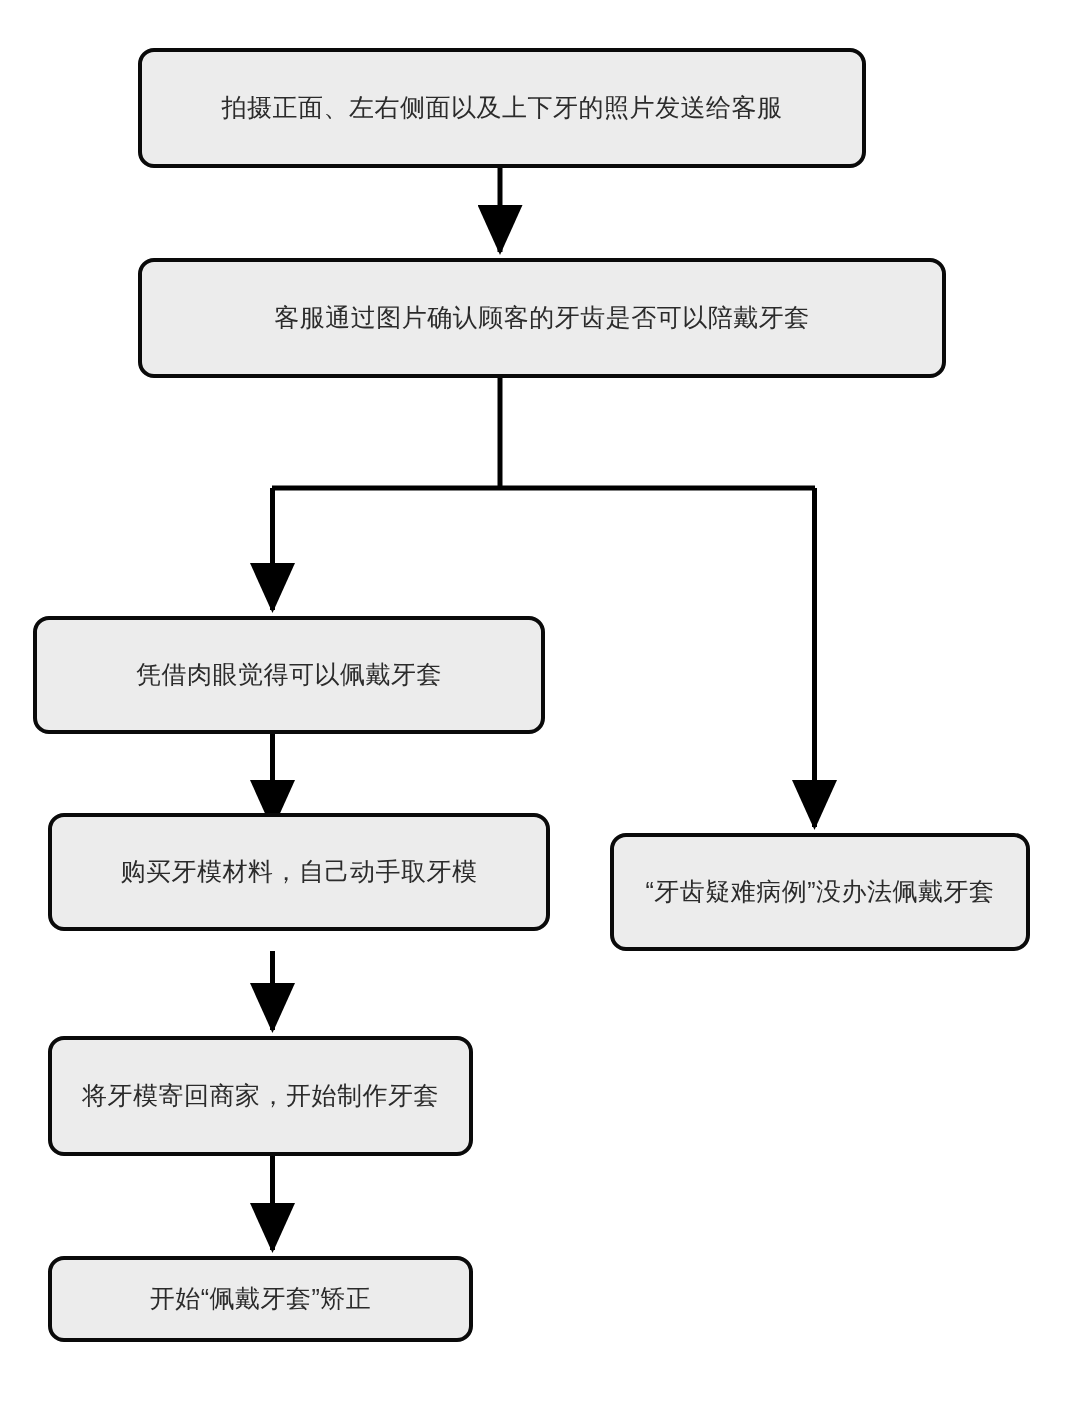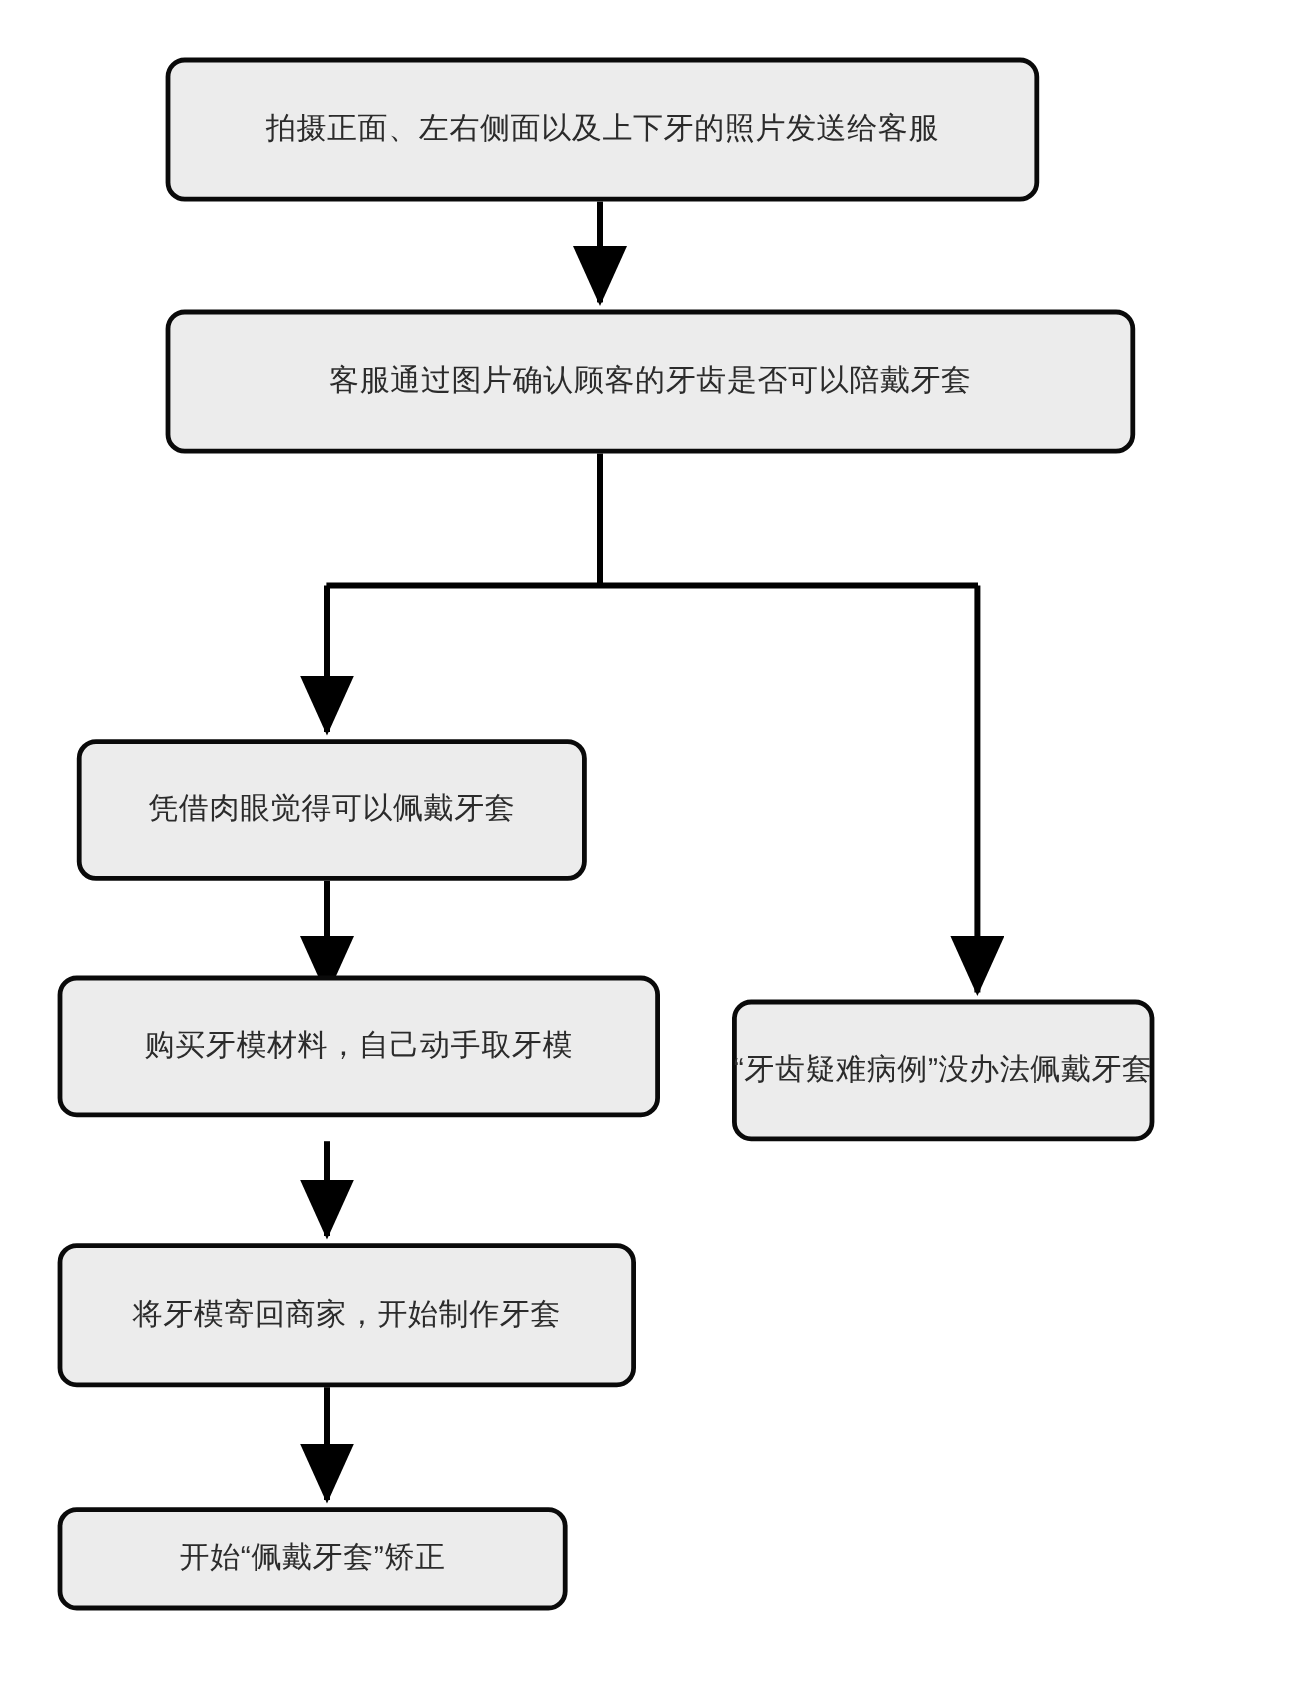--- a/index.html
+++ b/index.html
@@ -40,24 +40,24 @@
   .node-label {
     font-size: 25px;
     line-height: 1.35;
     color: #2b2b2b;
     letter-spacing: 0.5px;
     white-space: nowrap;
   }
   
   #node-photo      { left: 138px; top: 48px;   width: 728px; height: 120px; }
   #node-confirm    { left: 138px; top: 258px;  width: 808px; height: 120px; }
-  #node-eye        { left: 64px;  top: 616px;  width: 425px; height: 118px; }
+  #node-eye        { left: 33px;  top: 616px;  width: 512px; height: 118px; }
   #node-material   { left: 48px;  top: 813px;  width: 502px; height: 118px; }
-  #node-difficult  { left: 610px; top: 833px;  width: 352px; height: 118px; }
-  #node-send       { left: 48px;  top: 1036px; width: 482px; height: 120px; }
+  #node-difficult  { left: 610px; top: 833px;  width: 420px; height: 118px; }
+  #node-send       { left: 48px;  top: 1036px; width: 425px; height: 120px; }
   #node-start      { left: 48px;  top: 1256px; width: 425px; height: 86px; }
 </style>
 </head>
 <body>
 
 <div id="canvas">
 
   <svg id="edges" viewBox="0 0 1080 1414" width="1080" height="1414" xmlns="http://www.w3.org/2000/svg">
     <defs>
       <marker id="arrowhead" markerWidth="11" markerHeight="9" refX="9.4" refY="4.5" orient="auto" markerUnits="strokeWidth">

